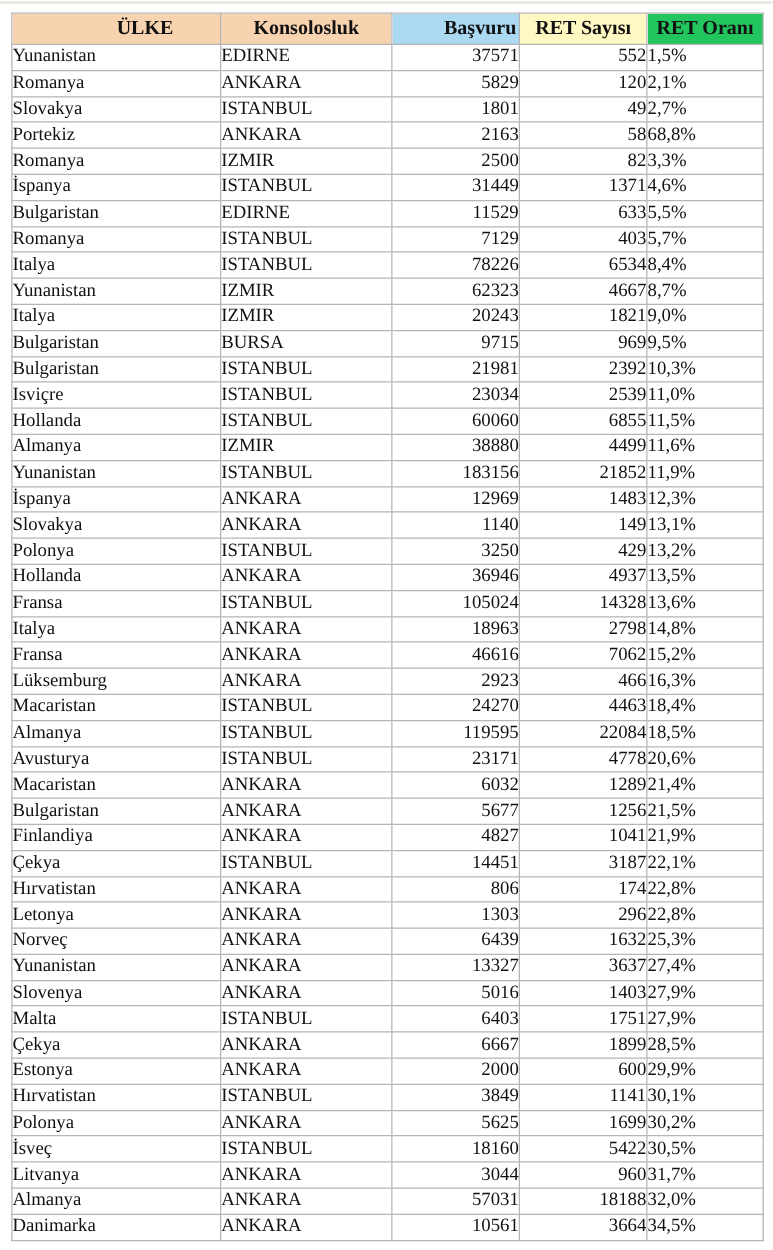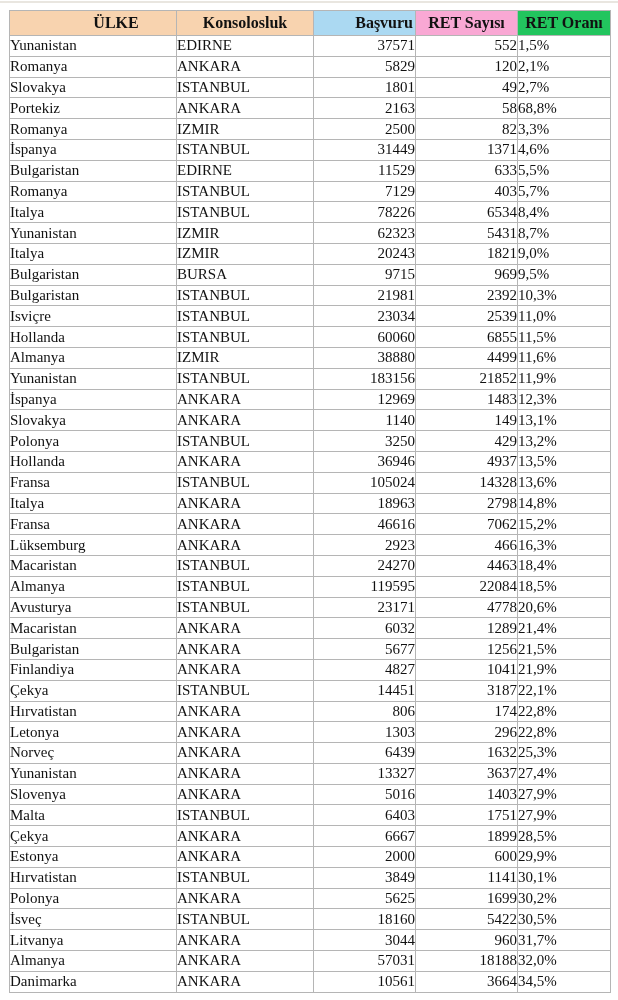--- a/index.html
+++ b/index.html
@@ -80,21 +80,21 @@
         <col class="c1">
         <col class="c2">
         <col class="c3">
         <col class="c4">
     </colgroup>
     <thead>
       <tr>
         <th style="background: rgb(248, 211, 175); padding-left: 48px;">ÜLKE</th>
         <th style="background: rgb(248, 211, 175);">Konsolosluk</th>
         <th style="background: rgb(171, 217, 242); text-align: right;">Başvuru</th>
-        <th style="background: #f9a8d4;">RET Sayısı</th>
+        <th style="background: #fef9c3;">RET Sayısı</th>
         <th style="background: #22c55e;">RET Oranı</th>
       </tr>
     </thead>
     <tbody>
         <tr>
           <td class="col-0 align-left">Yunanistan</td>
           <td class="col-1 align-left">EDIRNE</td>
           <td class="col-2 align-right">37571</td>
           <td class="col-3 align-right">552</td>
           <td class="col-4 align-left">1,5%</td>
@@ -152,21 +152,21 @@
           <td class="col-0 align-left">Italya</td>
           <td class="col-1 align-left">ISTANBUL</td>
           <td class="col-2 align-right">78226</td>
           <td class="col-3 align-right">6534</td>
           <td class="col-4 align-left">8,4%</td>
         </tr>
         <tr>
           <td class="col-0 align-left">Yunanistan</td>
           <td class="col-1 align-left">IZMIR</td>
           <td class="col-2 align-right">62323</td>
-          <td class="col-3 align-right">5431</td>
+          <td class="col-3 align-right">4667</td>
           <td class="col-4 align-left">8,7%</td>
         </tr>
         <tr>
           <td class="col-0 align-left">Italya</td>
           <td class="col-1 align-left">IZMIR</td>
           <td class="col-2 align-right">20243</td>
           <td class="col-3 align-right">1821</td>
           <td class="col-4 align-left">9,0%</td>
         </tr>
         <tr>

